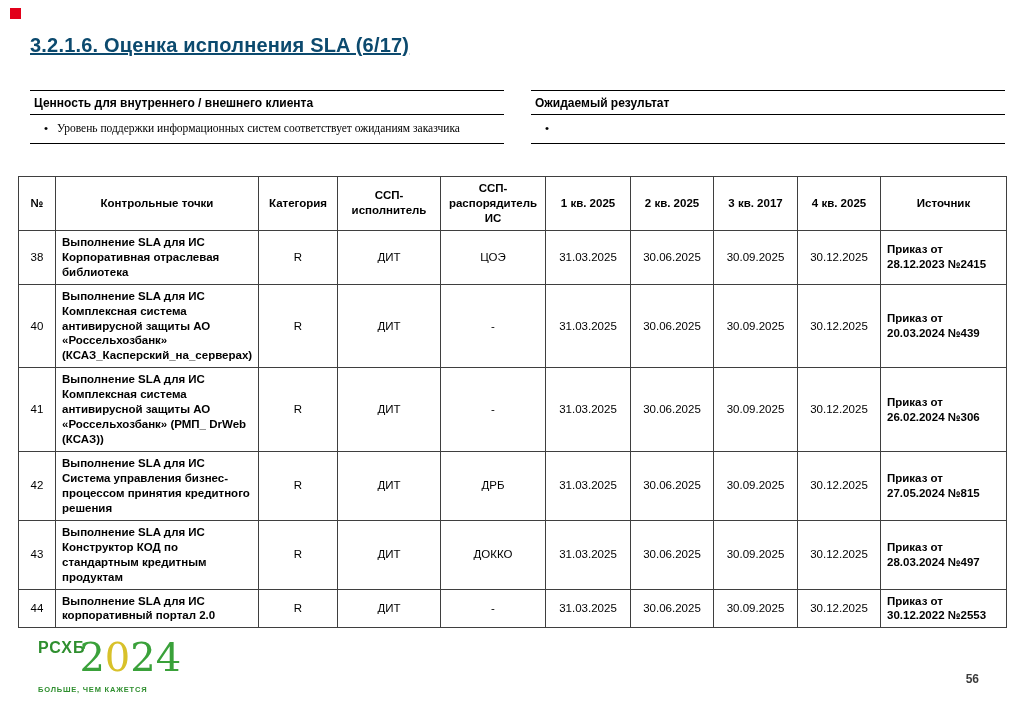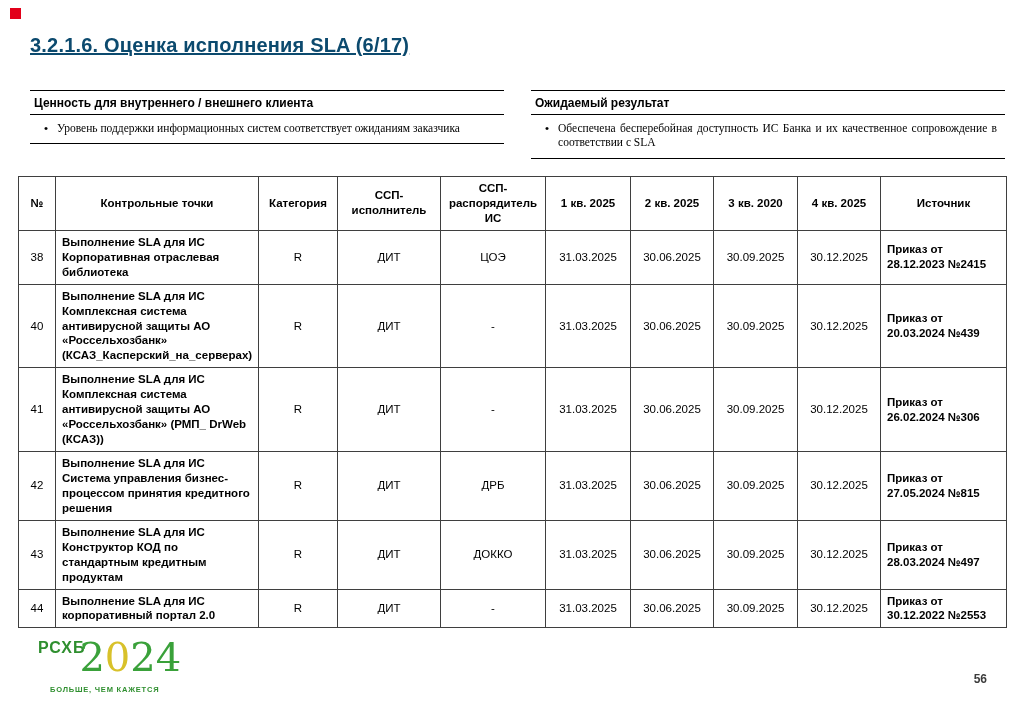--- a/index.html
+++ b/index.html
@@ -67,24 +67,24 @@
     font-size:16px; font-weight:bold; color:#2f8f2f; letter-spacing:1px;
   }
   .logo-year {
     font-family:"DejaVu Serif", serif; 
     font-size:40px; line-height:0.9; margin-left:-6px;
   }
   .logo-year .g { color:#3aa13a; }
   .logo-year .y { color:#d8c12a; }
   .logo-tagline {
     font-size:7.5px; font-weight:bold; color:#2f8f2f;
-    letter-spacing:0.8px; margin-top:2px;margin-left:12px;
+    letter-spacing:0.8px; margin-top:2px;
   }
   .page-number {
-    position:absolute; right:37px; bottom:22px;
+    position:absolute; right:45px; bottom:22px;
     font-size:12px; font-weight:bold; color:#3c3c3c;
   }
 </style>
 </head>
 <body>
 
 <div class="red-square"></div>
 
 <div class="slide-title">3.2.1.6. Оценка исполнения SLA  (6/17)</div>
 
@@ -93,21 +93,20 @@
     <div class="panel-title">Ценность для внутреннего / внешнего клиента</div>
     <div class="panel-body">
       <span class="bullet">•</span>
       <span class="bullet-text">Уровень поддержки информационных систем соответствует ожиданиям заказчика</span>
     </div>
   </div>
   <div class="panel">
     <div class="panel-title">Ожидаемый результат</div>
     <div class="panel-body justify">
       <span class="bullet">•</span>
-      <span class="bullet-text">Обеспечена бесперебойная доступность ИС Банка и их качественное сопровождение в соответствии с SLA</span>
     </div>
   </div>
 </div>
 
 <table class="sla">
   <colgroup>
     <col style="width:37px">
     <col style="width:203px">
     <col style="width:79px">
     <col style="width:103px">
@@ -120,21 +119,21 @@
   </colgroup>
   <thead>
     <tr>
       <th>№</th>
       <th>Контрольные точки</th>
       <th>Категория</th>
       <th>ССП-исполнитель</th>
       <th>ССП-распорядитель ИС</th>
       <th>1 кв. 2025</th>
       <th>2 кв. 2025</th>
-      <th>3 кв. 2020</th>
+      <th>3 кв. 2017</th>
       <th>4 кв. 2025</th>
       <th>Источник</th>
     </tr>
   </thead>
   <tbody>
 
       <tr>
         <td class="c">38</td>
         <td class="point">Выполнение SLA для ИС Корпоративная отраслевая библиотека</td>
         <td class="c">R</td>

